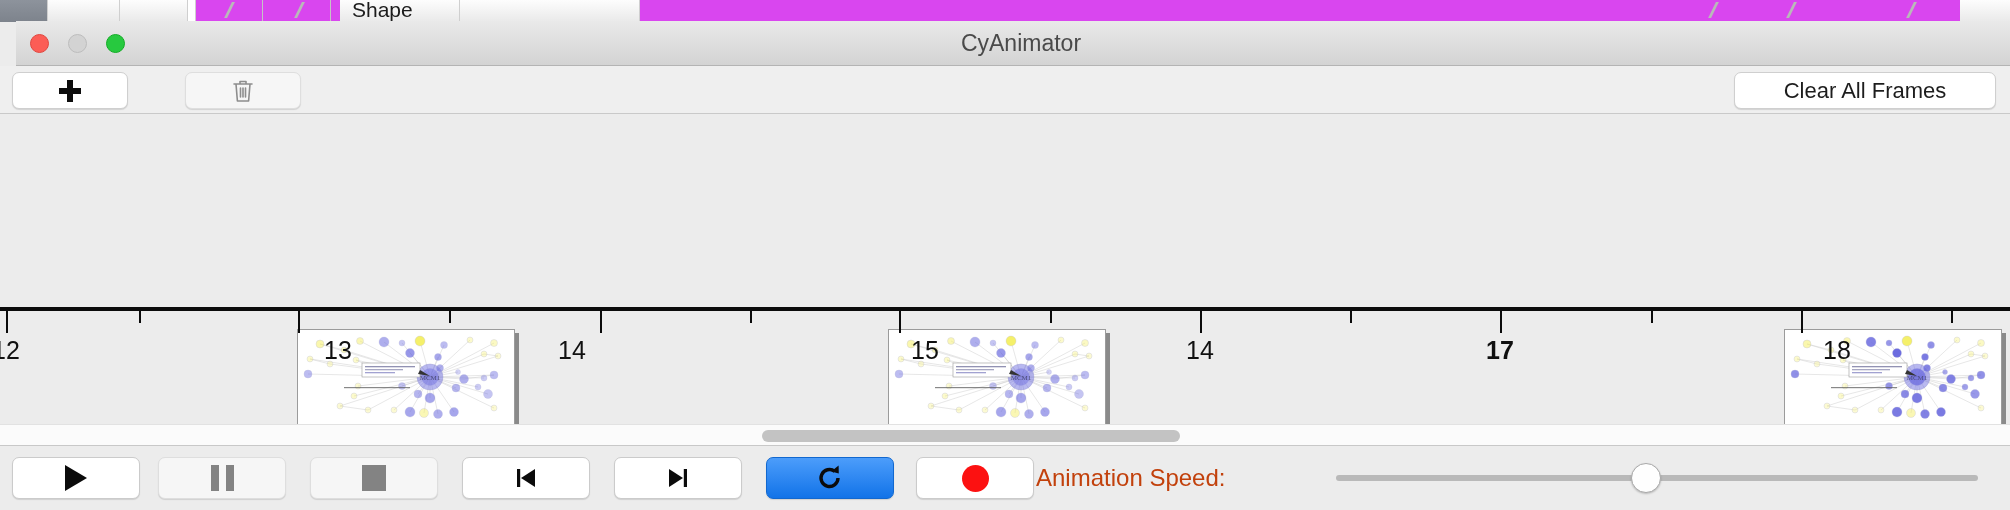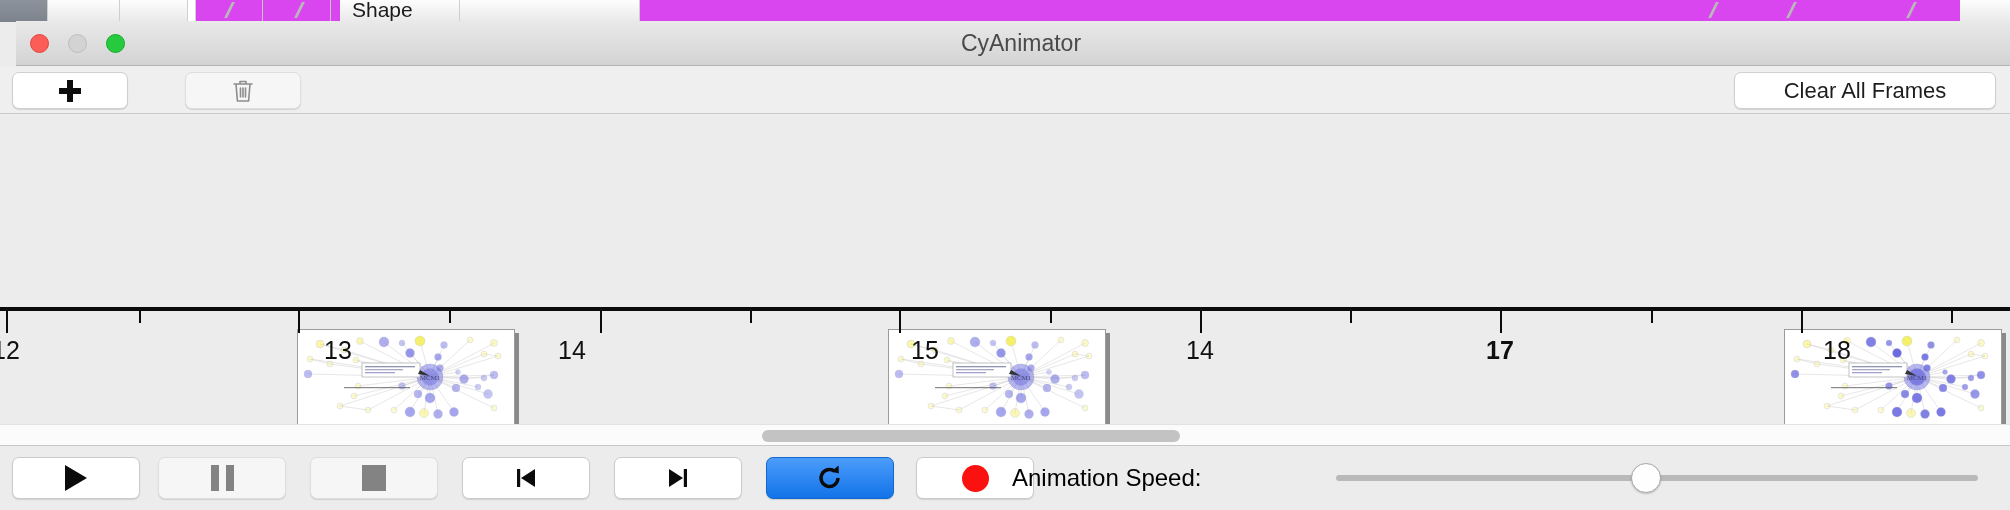--- a/index.html
+++ b/index.html
@@ -157,22 +157,22 @@
     border-left: 22px solid #0b0b0b;
     border-top: 13px solid transparent;
     border-bottom: 13px solid transparent;
   }
   .ico-pause { display: flex; gap: 7px; }
   .ico-pause i { display: block; width: 8px; height: 26px; background: #838383; }
   .ico-stop { width: 24px; height: 26px; background: #838383; }
   .ico-rec { width: 27px; height: 27px; border-radius: 50%; background: #fc1111; }
 
   .speed-label {
-    position: absolute; top: 10px; left: 1012px; height: 42px; line-height: 42px;
-    font-size: 24px; color: #000000;
+    position: absolute; top: 10px; left: 1036px; height: 42px; line-height: 42px;
+    font-size: 24px; color: #c2410c;
   }
   .slider {
     position: absolute; top: 28px; left: 1336px; width: 642px; height: 6px;
     background: #b9b9b9; border-radius: 3px;
   }
   .slider-thumb {
     position: absolute; top: -12px; left: 295px;
     width: 30px; height: 30px; border-radius: 50%;
     background: #fefefe; border: 1px solid #a9a9a9;
     box-shadow: 0 1px 2px rgba(0,0,0,.22);

